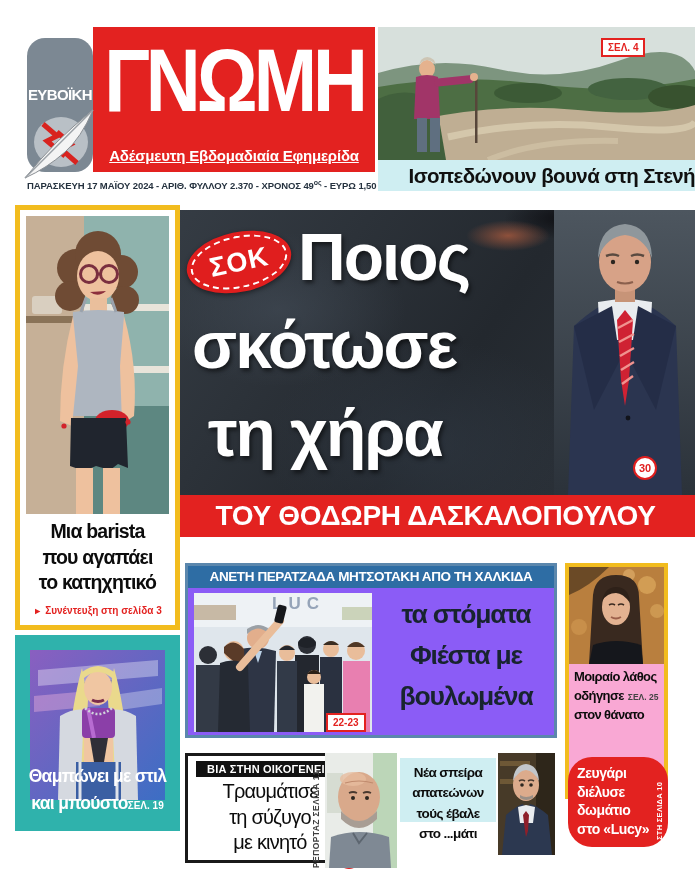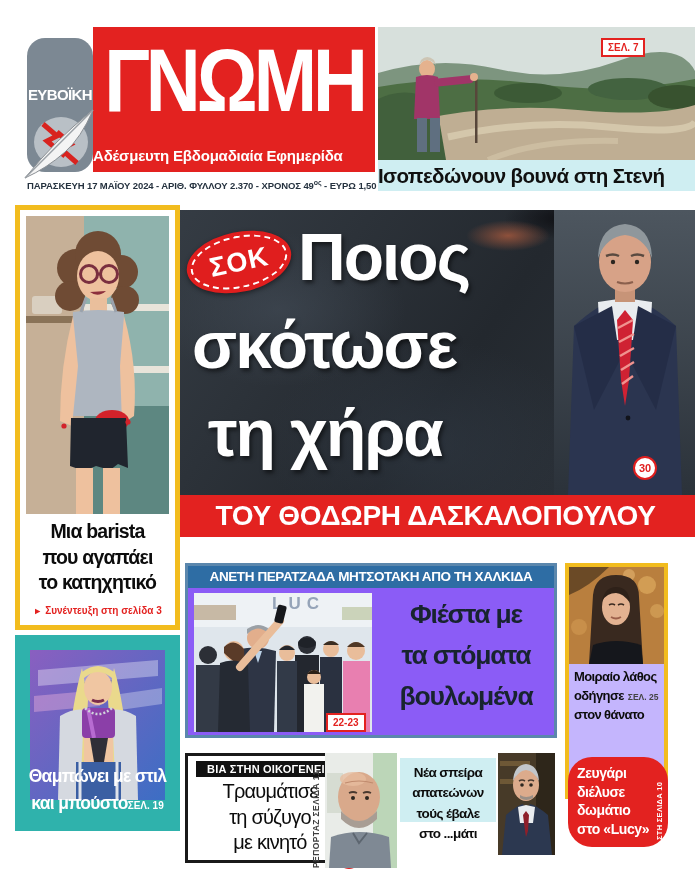--- a/index.html
+++ b/index.html
@@ -8,33 +8,33 @@
   .abs{position:absolute;}
 
   
   .gray-box{left:27px;top:38px;width:66px;height:134px;background:#7c8893;z-index:3;border-radius:18px;}
   .region-label{display:block;margin-top:48px;text-align:center;color:#fff;font-weight:bold;
                 font-size:15px;letter-spacing:-0.6px;}
   .logo-svg{position:absolute;left:-8px;bottom:-12px;width:86px;height:76px;}
   .red-box{left:93px;top:27px;width:282px;height:145px;background:#e32220;z-index:2;}
   .gnomi-title{margin-top:10px;text-align:center;color:#fff;font-weight:bold;font-size:76px;
                line-height:1;letter-spacing:-4px;transform:scaleY(1.16);transform-origin:top center;}
-  .masthead-subtitle{position:absolute;bottom:8px;width:100%;text-align:left;color:#fff;
-                     font-weight:bold;font-size:15px;letter-spacing:-0.2px;}
+  .masthead-subtitle{position:absolute;bottom:8px;width:100%;text-align:center;color:#fff;
+                     font-weight:bold;font-size:15px;letter-spacing:-0.2px;text-decoration:underline;}
   .dateline{left:27px;top:179px;width:420px;color:#25323f;font-weight:bold;font-size:9.5px;
             letter-spacing:-0.1px;white-space:nowrap;}
   .dateline sup{font-size:7px;}
 
   
   .tr-photo{left:378px;top:27px;width:317px;height:133px;overflow:hidden;}
   .badge-frame{background:#fff;border:2px solid #e32220;color:#e32220;font-weight:bold;
                font-size:10px;line-height:13px;padding:1px 5px;white-space:nowrap;}
   .sel7{left:601px;top:38px;z-index:4;}
   .tr-caption{left:378px;top:160px;width:317px;height:31px;background:#cfeef2;color:#101010;
-              font-weight:bold;font-size:20.5px;line-height:31px;text-align:left;letter-spacing:-0.6px;}
+              font-weight:bold;font-size:20.5px;line-height:31px;text-align:right;letter-spacing:-0.6px;}
 
   
   .main-story{left:176px;top:210px;width:519px;height:285px;overflow:hidden;background:
     radial-gradient(ellipse 60px 22px at 64% 9%, rgba(168,90,62,.8), rgba(168,90,62,0) 70%),
     radial-gradient(ellipse 95px 30px at 76% 3%, rgba(10,10,14,.9), rgba(10,10,14,0) 70%),
     radial-gradient(ellipse 180px 110px at 20% 35%, rgba(72,82,94,.5), rgba(72,82,94,0) 70%),
     radial-gradient(ellipse 230px 150px at 48% 82%, rgba(50,60,72,.5), rgba(50,60,72,0) 70%),
     linear-gradient(125deg,#353c44,#23282e 55%,#2e353d);}
   .man-photo{position:absolute;right:0;top:0;width:141px;height:285px;}
   .sok-badge{position:absolute;left:10px;top:22px;width:106px;height:60px;background:#e01e1e;
@@ -73,21 +73,21 @@
               background:#8b5cf6;box-sizing:border-box;}
   .fiesta-kicker{height:22px;background:#2e6da4;color:#fff;font-weight:bold;font-size:13.5px;
                  line-height:22px;text-align:center;letter-spacing:-0.4px;}
   .fiesta-photo{position:absolute;left:6px;top:27px;width:178px;height:139px;}
   .badge-2223{position:absolute;left:138px;top:147px;z-index:2;}
   .fiesta-headline{position:absolute;left:192px;top:28px;width:172px;text-align:center;
                    color:#18242f;font-weight:bold;font-size:26.5px;line-height:1.55;letter-spacing:-1.2px;}
 
   
   .fatal-box{left:565px;top:563px;width:103px;height:236px;border:4px solid #f2bc1e;
-             background:#c4b5fd;box-sizing:border-box;}
+             background:#f9a8d4;box-sizing:border-box;}
   .fatal-photo{display:block;width:95px;height:97px;}
   .fatal-headline{padding:4px 4px 0 5px;color:#0c0c0c;font-weight:bold;font-size:13px;
                   line-height:1.45;letter-spacing:-0.6px;}
   .fatal-headline .pref{font-size:8.5px;color:#444;margin-left:4px;letter-spacing:0;}
 
   
   .violence-box{left:185px;top:753px;width:170px;height:110px;border:3px solid #191919;
                 background:#fff;box-sizing:border-box;}
   .violence-kicker{margin:5px auto 0;width:148px;background:#111;color:#fff;font-weight:bold;
                    font-size:11px;text-align:center;padding:2px 0;letter-spacing:0.2px;}
@@ -146,21 +146,21 @@
     <g>
       <ellipse cx="49" cy="42" rx="8" ry="9" fill="#e5b28e"></ellipse>
       <path d="M41,38 Q49,28 58,38 L56,33 Q49,27 43,33Z" fill="#cdc5b4"></path>
       <path d="M38,50 Q49,46 60,50 L62,92 L36,92Z" fill="#a13568"></path>
       <rect x="56" y="52" width="40" height="8" rx="4" fill="#a13568" transform="rotate(-6 56 56)"></rect>
       <circle cx="96" cy="50" r="4" fill="#e5b28e"></circle>
       <rect x="39" y="91" width="10" height="34" fill="#5f6f80"></rect>
       <rect x="52" y="91" width="10" height="34" fill="#5f6f80"></rect>
     </g>
   </svg>
-  <div class="abs badge-frame sel7">ΣΕΛ. 7</div>
+  <div class="abs badge-frame sel7">ΣΕΛ. 4</div>
   <div class="abs tr-caption">Ισοπεδώνουν βουνά στη Στενή</div>
 
   <div class="abs main-story">
     <svg class="man-photo" viewBox="0 0 141 285" preserveAspectRatio="none">
       <defs>
         <linearGradient id="mbg" x1="0" y1="0" x2="0" y2="1">
           <stop offset="0" stop-color="#4d565f"></stop>
             <stop offset="1" stop-color="#2b323a"></stop>
         </linearGradient>
       </defs>
@@ -305,22 +305,22 @@
       <g>
         <circle cx="40" cy="58" r="10" fill="#e9bd9a"></circle>
         <path d="M30,54 Q40,44 50,56 L52,100 L44,102 L42,70 Q34,64 30,60Z" fill="#5a3b28"></path>
         <path d="M26,70 Q40,64 54,72 L56,139 L24,139Z" fill="#252a33"></path>
         <path d="M46,74 L86,28" stroke="#e9bd9a" stroke-width="8" stroke-linecap="round"></path>
         <rect x="82" y="12" width="9" height="18" rx="2" fill="#16181c" transform="rotate(14 86 21)"></rect>
       </g>
     </svg>
     <div class="abs badge-frame badge-2223">22-23</div>
     <div class="fiesta-headline">
+      <div>τα στόματα</div>
       <div>Φιέστα με</div>
-      <div>τα στόματα</div>
       <div>βουλωμένα</div>
     </div>
   </div>
 
   <div class="abs fatal-box">
     <svg class="fatal-photo" viewBox="0 0 95 97" preserveAspectRatio="none">
       <rect width="95" height="97" fill="#b97f3e"></rect>
       <path d="M0,0 L40,0 Q20,20 0,28Z" fill="#6b4a26"></path>
       <circle cx="78" cy="18" r="9" fill="#e2b164" opacity="0.6"></circle>
       <circle cx="60" cy="8" r="6" fill="#eec07a" opacity="0.5"></circle>

